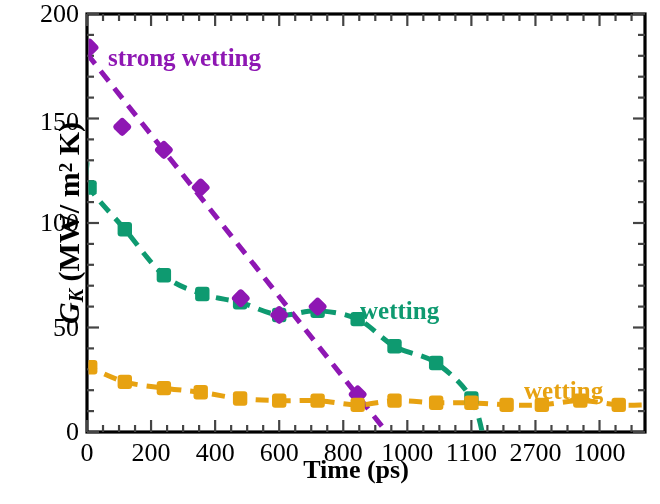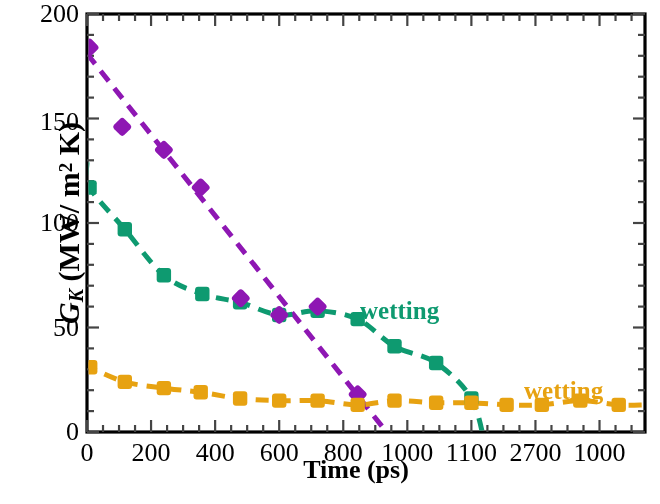--- a/index.html
+++ b/index.html
@@ -247,20 +247,21 @@
         </g>
       </g>
     </svg>
 
   <div class="ylabel">
     <b><i>G</i><span class="sub"><i>K</i></span> (MW/ m<span class="sup">2</span> K)</b>
   </div>
 
   <div class="xlabel"><span>Time (ps)</span></div>
 
+  <div class="annot strong">strong wetting</div>
   <div class="annot inter"><br><span>wetting</span></div>
   <div class="annot weak"><br><span>wetting</span></div>
 
   <div id="ticklabels">
       <div class="ytick-lab" style="width: 79px; left: 0px; top: 419px;">0</div>
       <div class="ytick-lab" style="width: 79px; left: 0px; top: 314.5px;">50</div>
       <div class="ytick-lab" style="width: 79px; left: 0px; top: 210px;">100</div>
       <div class="ytick-lab" style="width: 79px; left: 0px; top: 109px;">150</div>
       <div class="ytick-lab" style="width: 79px; left: 0px; top: 1px;">200</div>
       <div class="xtick-lab" style="left: 87px; top: 440px;">0</div>

